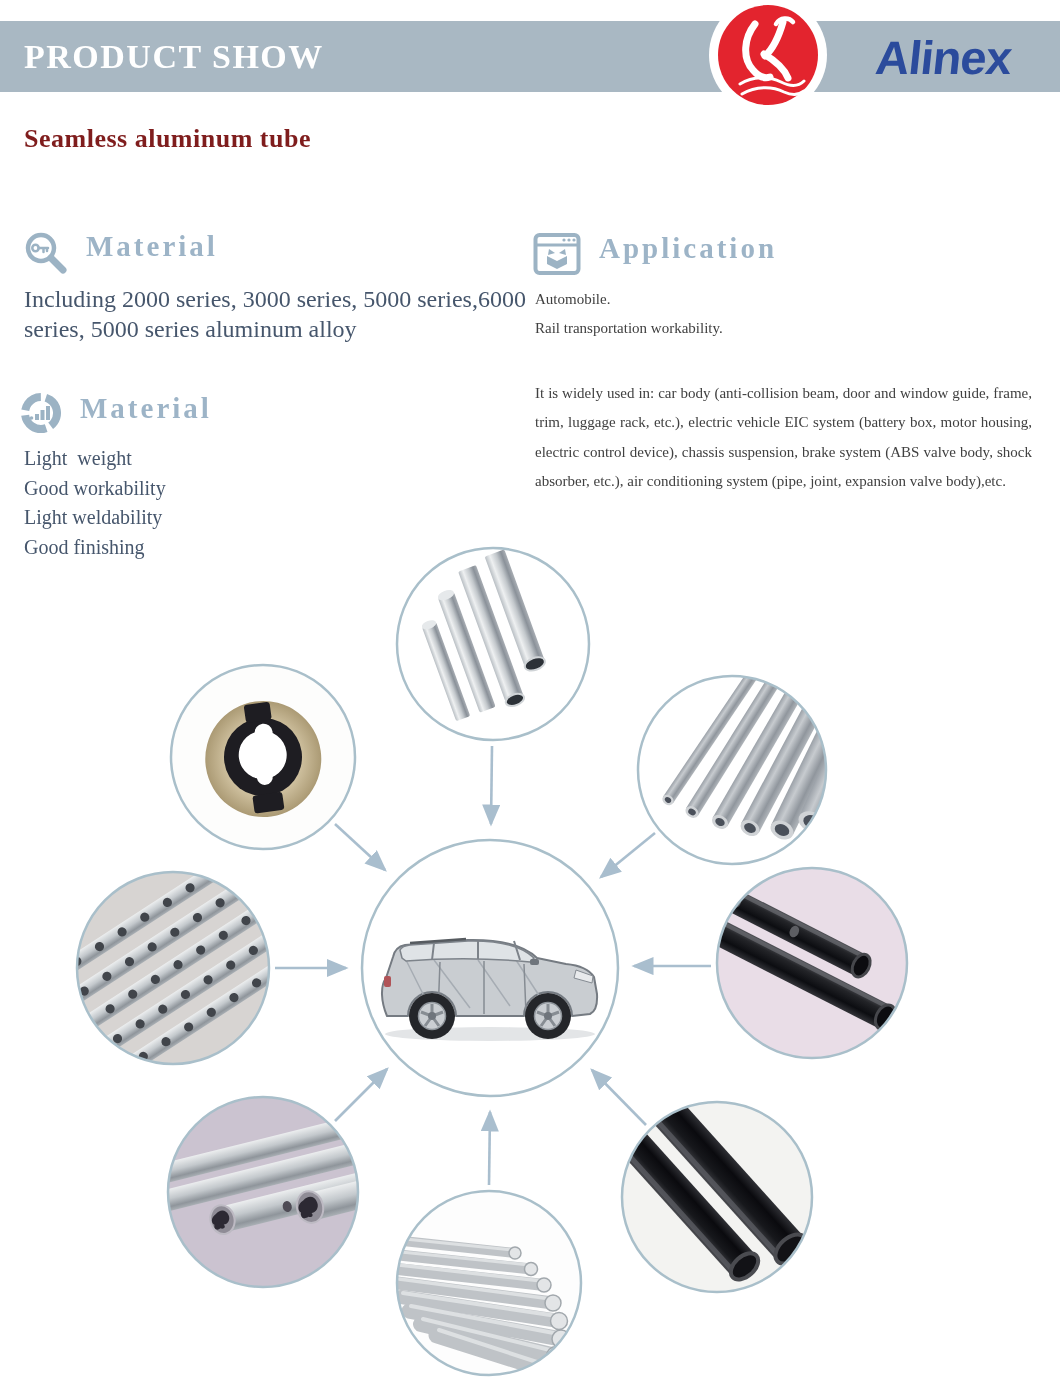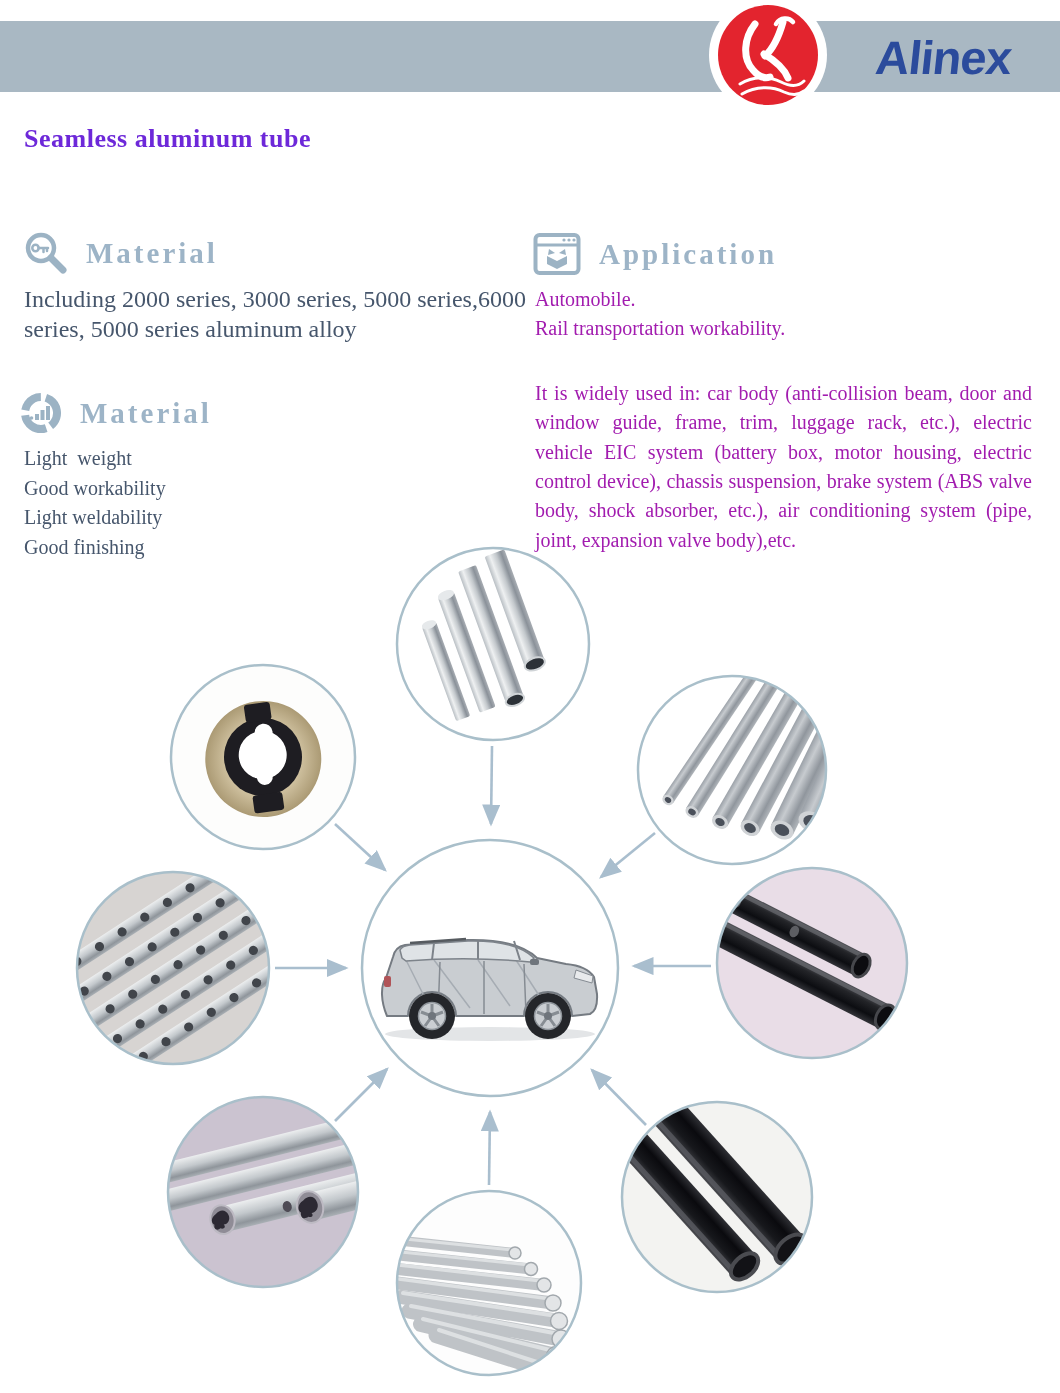--- a/index.html
+++ b/index.html
@@ -6,43 +6,44 @@
   .page{position:relative;width:1060px;height:1393px;background:#fff;overflow:hidden;
         font-family:"Liberation Serif",serif;}
   
   .topbar{position:absolute;left:0;top:21px;width:1060px;height:71px;background:#a9b8c3;}
   .page-title{position:absolute;left:24px;top:21px;height:71px;line-height:71px;margin:0;
         color:#ffffff;font-size:34px;font-weight:bold;letter-spacing:1.5px;}
   .logo-svg{position:absolute;left:703px;top:-6px;width:130px;height:122px;}
   .brand{position:absolute;left:876px;top:30px;width:170px;color:#2b4b9c;
         font-family:"Liberation Sans",sans-serif;font-weight:bold;font-size:47px;
         letter-spacing:-1px;transform:skewX(-6deg);}
-  .subtitle{position:absolute;left:24px;top:124px;margin:0;color:#6d28d9;
+  .subtitle{position:absolute;left:24px;top:124px;margin:0;color:#7f1d1d;
         font-size:26px;font-weight:bold;letter-spacing:0.5px;}
   
-  .sec-head{position:absolute;display:flex;align-items:center;gap:18px;}
+  .sec-head{position:absolute;display:flex;gap:18px;}
   .sec-head .t{color:#9db4c7;font-size:29px;font-weight:bold;letter-spacing:3px;}
   #material-head{left:22px;top:230px;}
   #feature-head{left:20px;top:392px;}
   #application-head{left:533px;top:224px;margin-top:8px;}
   
   .mat-p{position:absolute;left:24px;top:284px;font-size:24px;line-height:30px;color:#46566c;}
   .feature-list{position:absolute;left:24px;top:444px;font-size:20px;line-height:29.6px;color:#46566c;}
   .feature-list div{white-space:pre-wrap;}
-  .app-block{position:absolute;left:535px;top:285px;width:497px;font-size:20px;
-        line-height:29.4px;color:#a21caf;}
+  .app-block{position:absolute;left:535px;top:285px;width:497px;font-size:15px;
+        line-height:29.4px;color:#404040;}
   .app-block .just{text-align:justify;margin-top:35px;}
   .diagram{position:absolute;left:0;top:540px;}
 </style>
 </head>
 <body>
 
 <div class="page">
 
   <div class="topbar"></div>
+  <h1 class="page-title">PRODUCT SHOW</h1>
 
   <svg class="logo-svg" viewBox="0 0 130 122">
     <circle cx="65" cy="61" r="59" fill="#ffffff"></circle>
     <circle cx="65" cy="61" r="50" fill="#e3242e"></circle>
     <g fill="none" stroke="#ffffff" stroke-linecap="round">
       <path d="M 52,30 C 41,44 39,64 50,76 C 55,82 61,85 67,83" stroke-width="7"></path>
       <path d="M 80,28 C 76,42 71,54 62,62" stroke-width="7"></path>
       <path d="M 61,60 C 71,66 81,74 85,84" stroke-width="7"></path>
       <path d="M 73,30 C 77,23 86,23 90,28" stroke-width="4.5"></path>
       <path d="M 37,90 C 50,82 66,82 78,88 C 88,93 96,92 101,87" stroke-width="3"></path>

